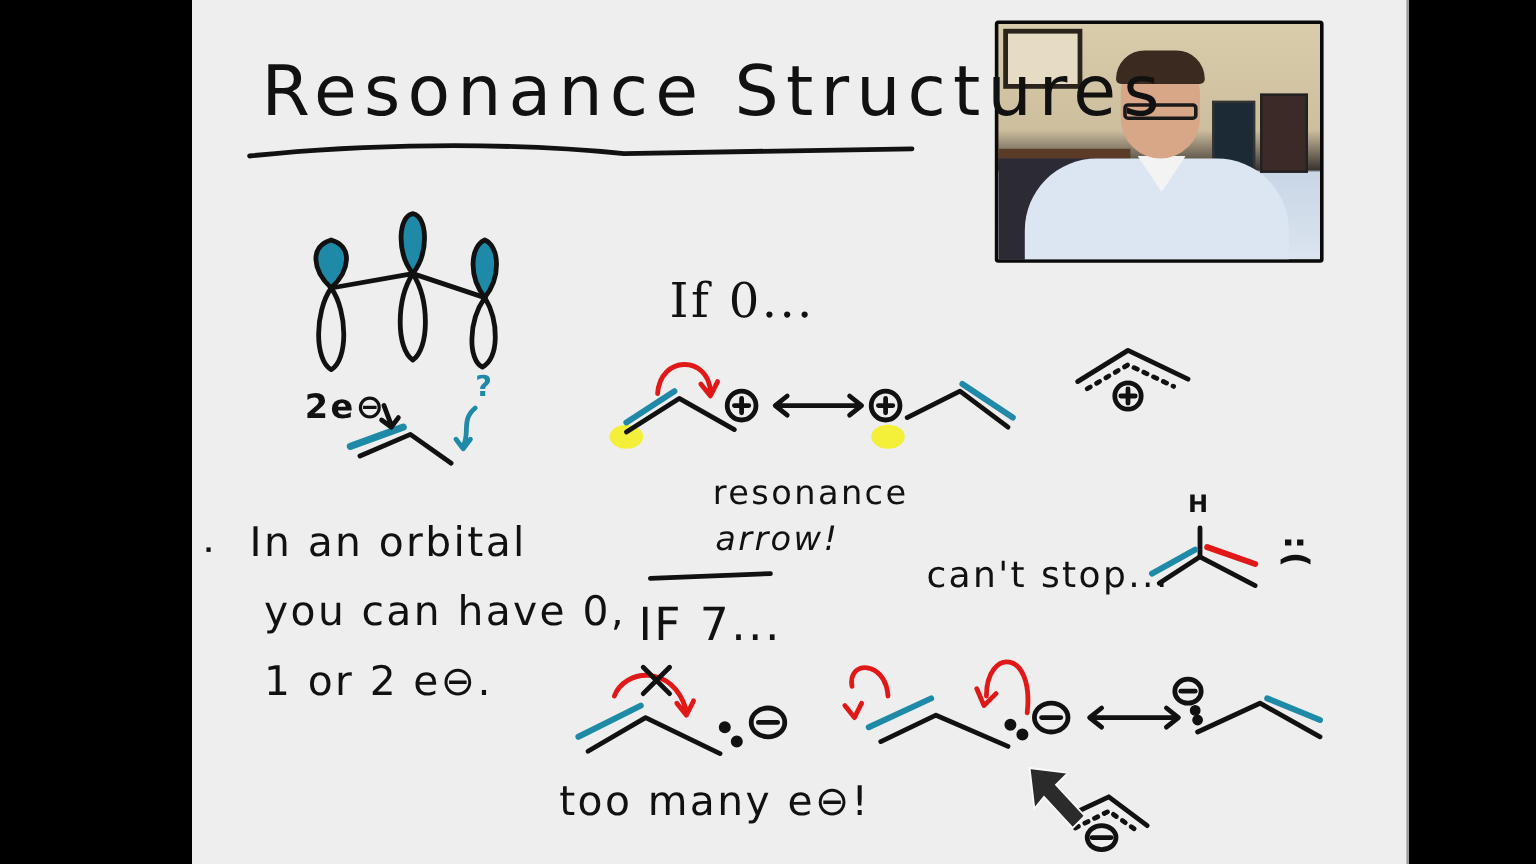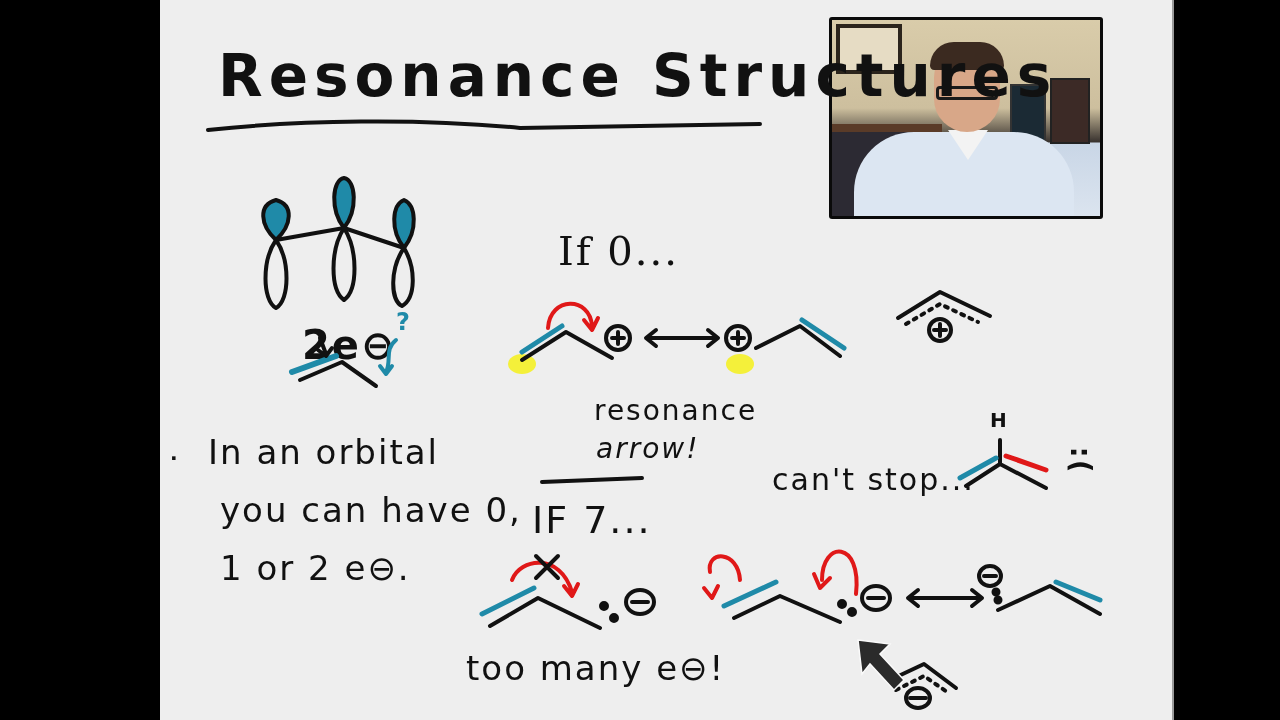--- a/index.html
+++ b/index.html
@@ -35,23 +35,23 @@
     <div class="cam-poster1"></div>
     <div class="cam-poster2"></div>
     <div class="cam-shirt"></div>
     <div class="cam-collar"></div>
     <div class="cam-head"></div>
     <div class="cam-hair"></div>
     <div class="cam-glasses"></div>
   </div>
 </div>
 
-<div class="hand" style="left:218px; top:42px; font-size:58px; font-weight:bold; letter-spacing:6px;">Resonance Structures</div>
+<div class="hand" style="left:218px; top:42px; font-size:58px; font-weight:normal; letter-spacing:6px;">Resonance Structures</div>
 
-<div class="hand" style="left:254px; top:322px; font-size:40px;margin-left:48px;">2e⊖</div>
+<div class="hand" style="left:254px; top:322px; font-size:28px;">2e⊖</div>
 <div class="hand" style="left:396px; top:308px; font-size:24px; color:#1f8aa8;">?</div>
 
 <div class="hand" style="left:510px; top:228px; font-size:40px; font-weight:normal; font-family:'DejaVu Serif', serif;margin-left:48px;">If 0...</div>
 
 <div class="hand" style="left:594px; top:394px; font-size:28px; font-weight:normal;">resonance</div>
 <div class="hand" style="left:596px; top:432px; font-size:28px; font-weight:normal;font-style:italic;">arrow!</div>
 
 <div class="hand" style="left:170px; top:446px; font-size:20px;">·</div>
 <div class="hand" style="left:208px; top:432px; font-size:34px; font-weight:normal;">In an orbital</div>
 <div class="hand" style="left:220px; top:490px; font-size:34px; font-weight:normal;">you can have 0,</div>

